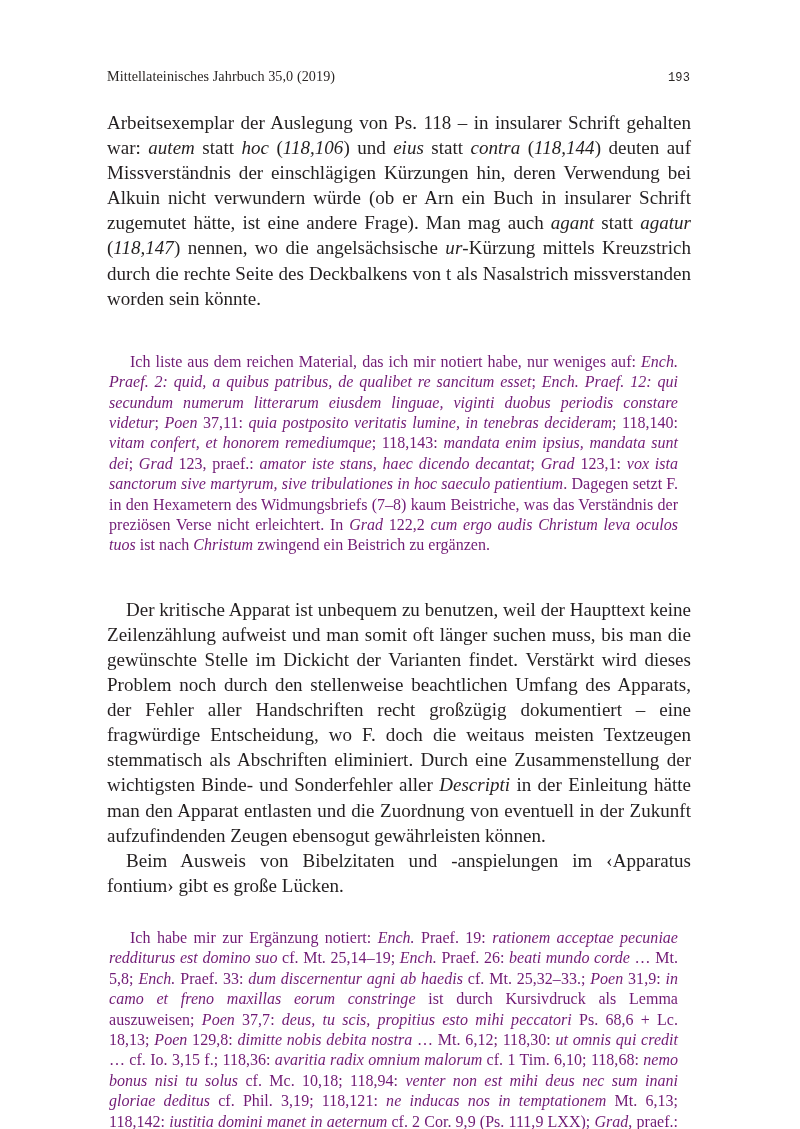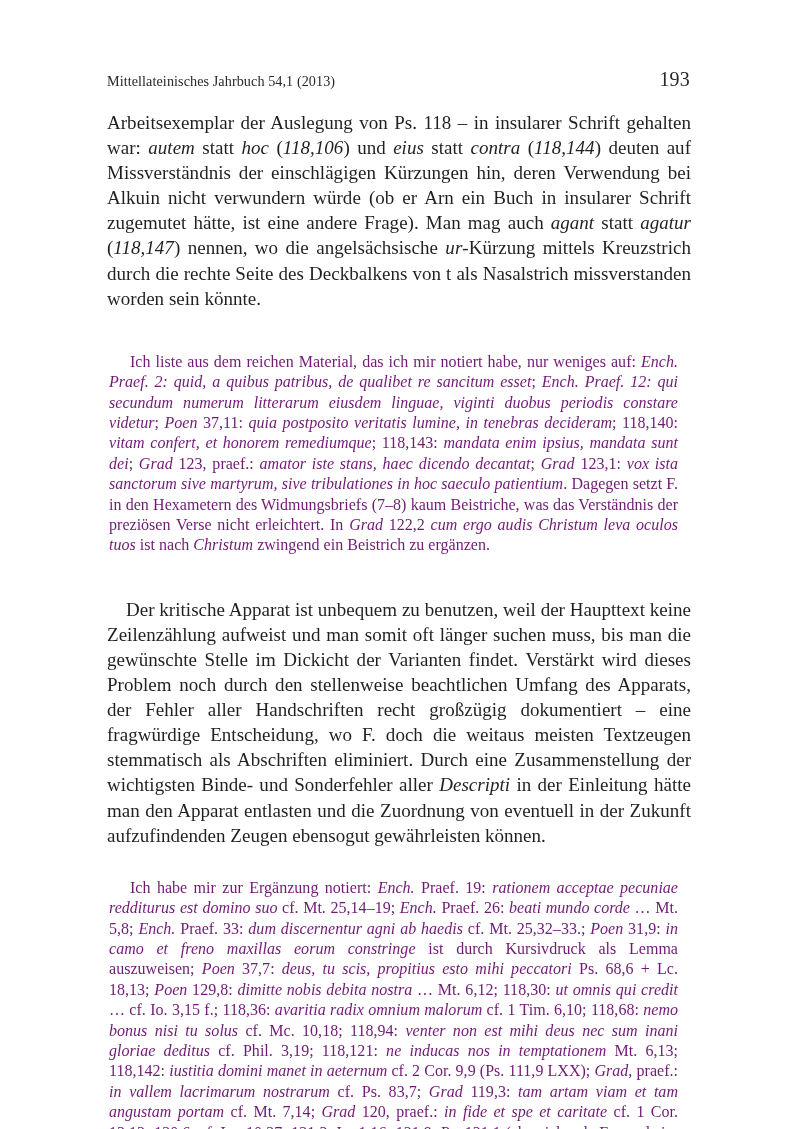--- a/index.html
+++ b/index.html
@@ -32,22 +32,23 @@
     width: 583px;
     display: flex;
     justify-content: space-between;
     align-items: baseline;
     font-size: 14.2px;
     letter-spacing: 0.005em;
     color: #2b2725;
   }
   .running-head .journal { white-space: nowrap; }
   .running-head .folio {
-    font-size: 20px;
+    font-size: 12px;
     letter-spacing: 0.01em;
+    font-family: Liberation Mono, monospace;
   }
   
   .column {
     position: absolute;
     left: 107px;
     top: 110px;
     width: 584px;
   }
   p {
     margin: 0;
@@ -78,39 +79,40 @@
   .spacer-md { height: 30px; }
 
   i, .it { font-style: italic; }
 </style>
 </head>
 <body>
 
 <div class="page">
 
   <div class="running-head">
-    <span class="journal">Mittellateinisches Jahrbuch 54,1 (2013)</span>
+    <span class="journal">Mittellateinisches Jahrbuch 35,0 (2019)</span>
     <span class="folio">193</span>
   </div>
 
   <div class="column">
 
     <p class="body-par">Arbeitsexemplar der Auslegung von Ps. 118 – in insularer Schrift gehalten war: <i>autem</i> statt <i>hoc</i> (<i>118,106</i>) und <i>eius</i> statt <i>contra</i> (<i>118,144</i>) deuten auf Missverständnis der einschlägigen Kürzungen hin, deren Verwendung bei Alkuin nicht verwundern würde (ob er Arn ein Buch in insularer Schrift zugemutet hätte, ist eine andere Frage). Man mag auch <i>agant</i> statt <i>agatur</i> (<i>118,147</i>) nennen, wo die angelsächsische <i>ur</i>-Kürzung mittels Kreuzstrich durch die rechte Seite des Deckbalkens von t als Nasalstrich missverstanden worden sein könnte.</p>
 
 
     <div class="spacer-lg"></div>
 
     <div class="quote-block">
       <p>Ich liste aus dem reichen Material, das ich mir notiert habe, nur weniges auf: <i>Ench.</i> <i>Praef. 2:</i> <i>quid, a quibus patribus, de qualibet re sancitum esset</i>; <i>Ench.</i> <i>Praef. 12:</i> <i>qui secundum numerum litterarum eiusdem linguae, viginti duobus periodis constare videtur</i>; <i>Poen</i> 37,11: <i>quia postposito veritatis lumine, in tenebras decideram</i>; 118,140: <i>vitam confert, et honorem remediumque</i>; 118,143: <i>mandata enim ipsius, mandata sunt dei</i>; <i>Grad</i> 123, praef.: <i>amator iste stans, haec dicendo decantat</i>; <i>Grad</i> 123,1: <i>vox ista sanctorum sive martyrum, sive tribulationes in hoc saeculo patientium</i>. Dagegen setzt F. in den Hexametern des Widmungsbriefs (7–8) kaum Beistriche, was das Verständnis der preziösen Verse nicht erleichtert. In <i>Grad</i> 122,2 <i>cum ergo audis <i>Christum</i> leva oculos tuos</i> ist nach <i>Christum</i> zwingend ein Beistrich zu ergänzen.</p>
     </div>
 
     <div class="spacer-lg"></div>
 
     <p class="body-par indent">Der kritische Apparat ist unbequem zu benutzen, weil der Haupttext keine Zeilenzählung aufweist und man somit oft länger suchen muss, bis man die gewünschte Stelle im Dickicht der Varianten findet. Verstärkt wird dieses Problem noch durch den stellenweise beachtlichen Umfang des Apparats, der Fehler aller Handschriften recht großzügig dokumentiert – eine fragwürdige Entscheidung, wo F. doch die weitaus meisten Textzeugen stemmatisch als Abschriften eliminiert. Durch eine Zusammenstellung der wichtigsten Binde- und Sonderfehler aller <i>Descripti</i> in der Einleitung hätte man den Apparat entlasten und die Zuordnung von eventuell in der Zukunft aufzufindenden Zeugen ebensogut gewährleisten können.</p>
 
+    <p class="body-par indent">Beim Ausweis von Bibelzitaten und -anspielungen im ‹Apparatus fontium› gibt es große Lücken.</p>
 
     <div class="spacer-md"></div>
 
     <div class="quote-block">
       <p>Ich habe mir zur Ergänzung notiert: <i>Ench.</i> Praef. 19: <i>rationem acceptae pecuniae redditurus est domino suo</i> cf. Mt. 25,14–19; <i>Ench.</i> Praef. 26: <i>beati mundo corde</i> … Mt. 5,8; <i>Ench.</i> Praef. 33: <i>dum discernentur agni ab haedis</i> cf. Mt. 25,32–33.; <i>Poen</i> 31,9: <i>in camo et freno maxillas eorum constringe</i> ist durch Kursivdruck als Lemma auszuweisen; <i>Poen</i> 37,7: <i>deus, tu scis, propitius esto mihi peccatori</i> Ps. 68,6 + Lc. 18,13; <i>Poen</i> 129,8: <i>dimitte nobis debita nostra</i> … Mt. 6,12; 118,30: <i>ut omnis qui credit</i> … cf. Io. 3,15 f.; 118,36: <i>avaritia radix omnium malorum</i> cf. 1 Tim. 6,10; 118,68: <i>nemo bonus nisi tu solus</i> cf. Mc. 10,18; 118,94: <i>venter non est mihi deus nec sum inani gloriae deditus</i> cf. Phil. 3,19; 118,121: <i>ne inducas nos in temptationem</i> Mt. 6,13; 118,142: <i>iustitia domini manet in aeternum</i> cf. 2 Cor. 9,9 (Ps. 111,9 LXX); <i>Grad</i>, praef.: <i>in vallem lacrimarum nostrarum</i> cf. Ps. 83,7; <i>Grad</i> 119,3: <i>tam artam viam et tam angustam portam</i> cf. Mt. 7,14; <i>Grad</i> 120, praef.: <i>in fide et spe et caritate</i> cf. 1 Cor. 13,13;  120,6:  cf. Lc. 10,27;  121,3:  Io. 1,16;  121,9:  Ps. 121,1 (abweichende Form als im einführenden Lemma,</p>
     </div>
 
   </div>
 </div>
 

